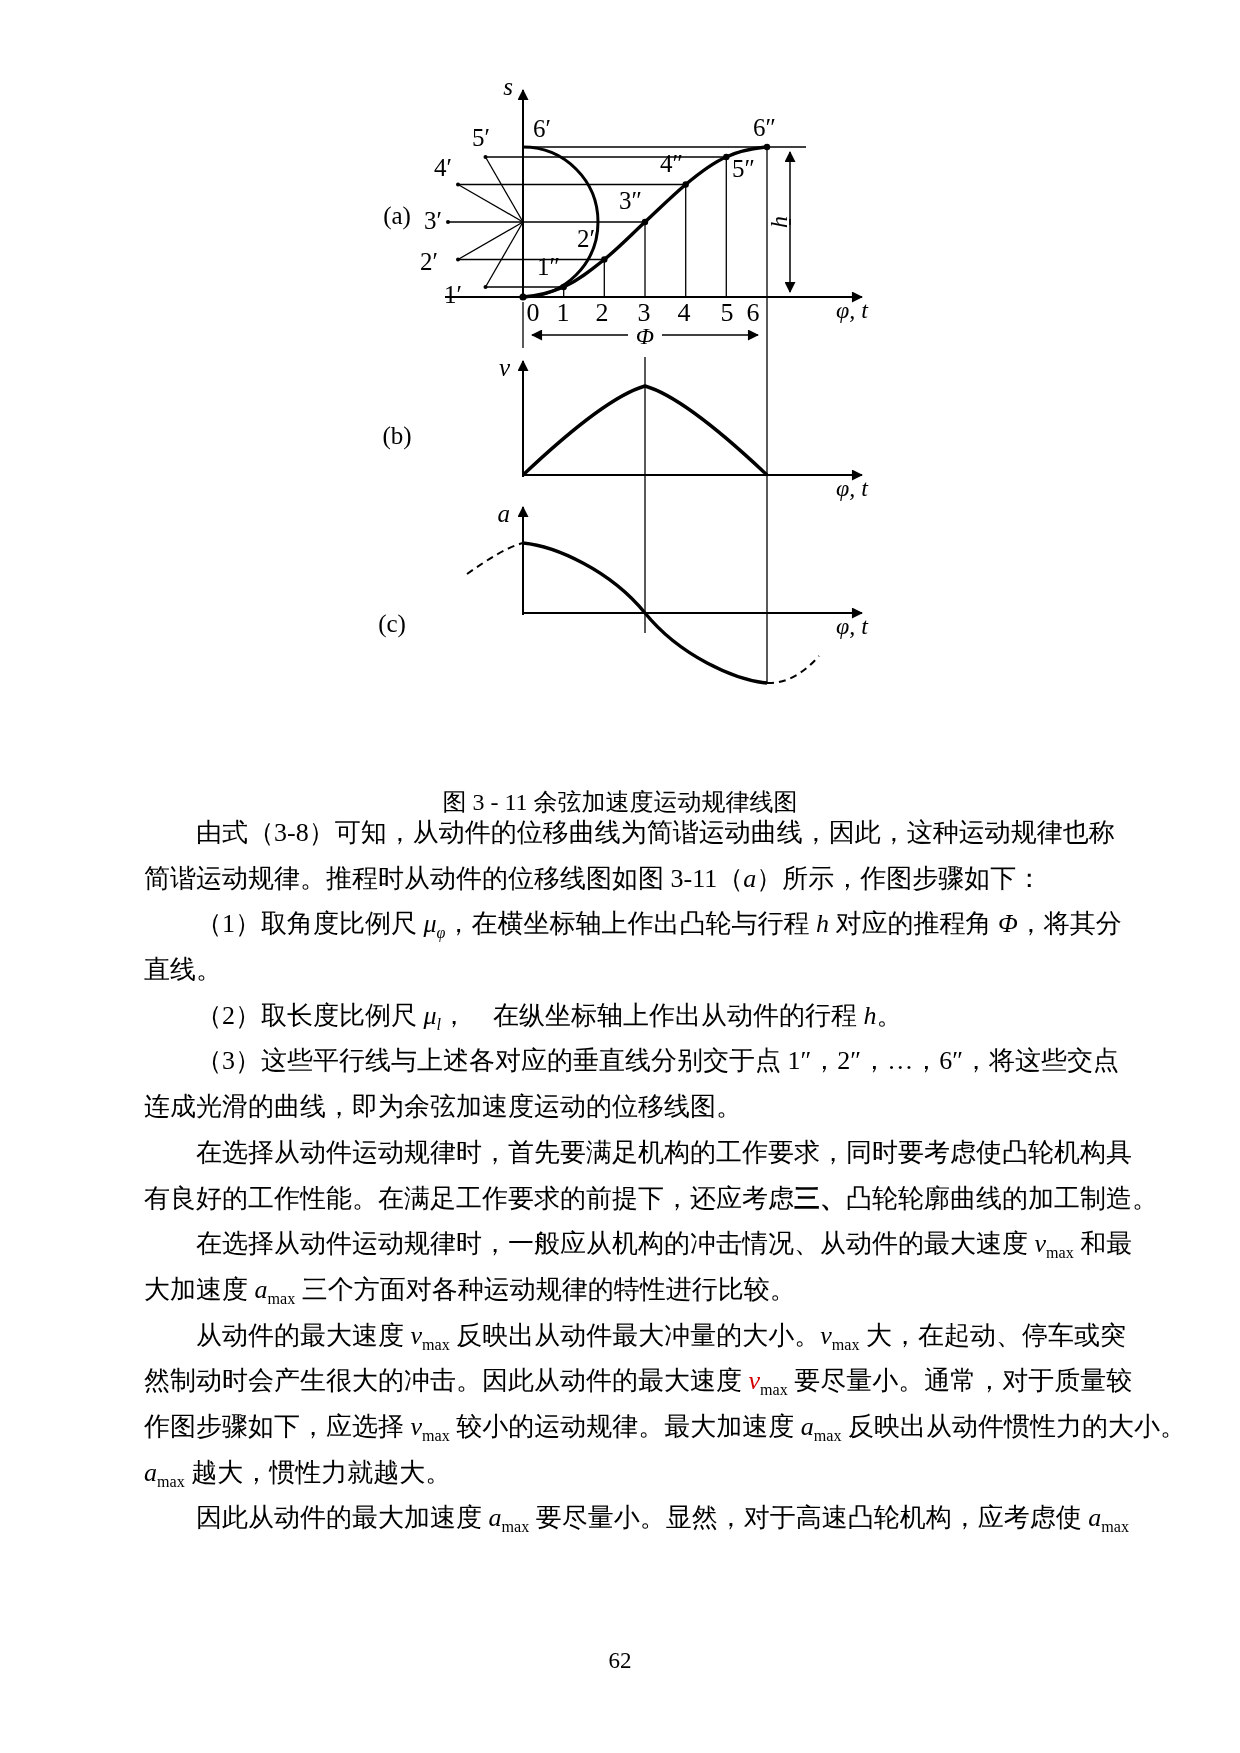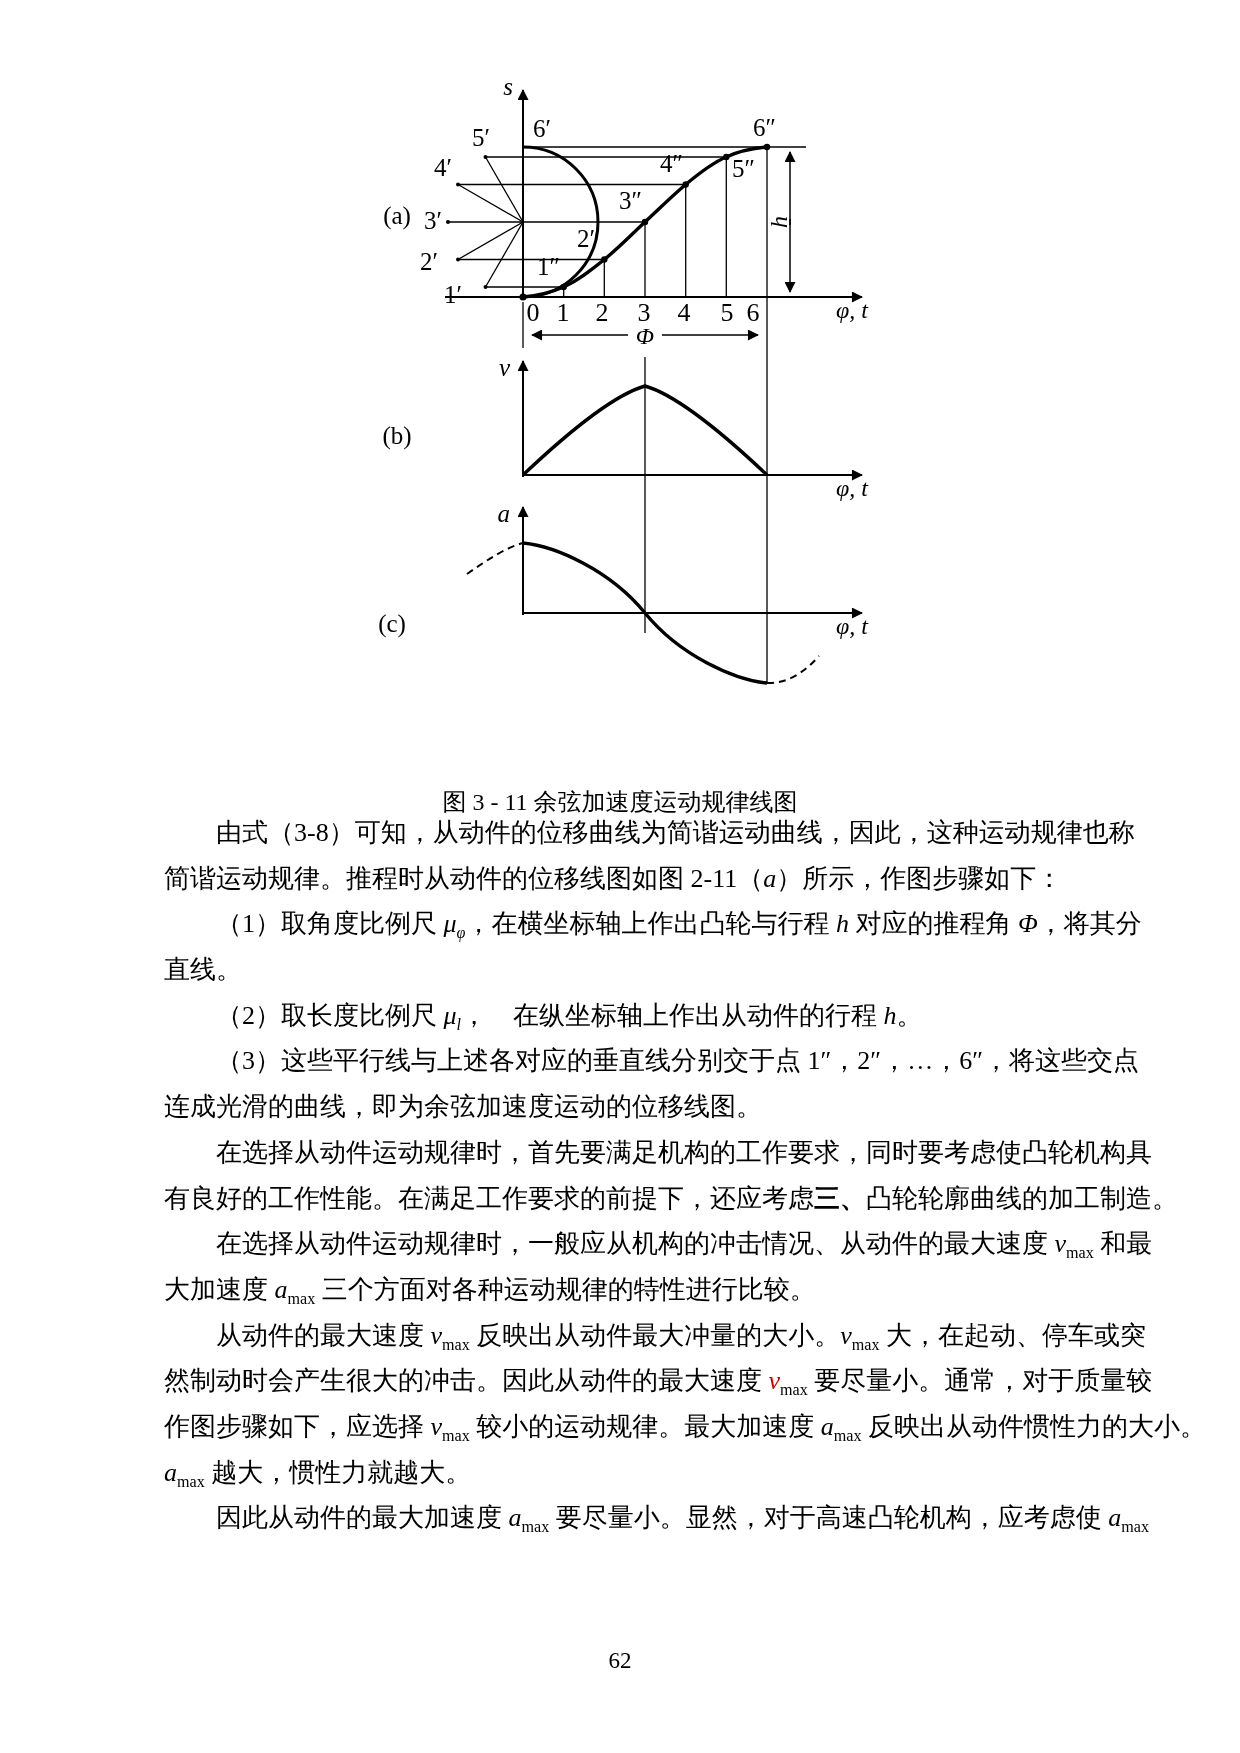--- a/index.html
+++ b/index.html
@@ -3,21 +3,21 @@
 <meta charset="utf-8">
 <style>
   html,body{margin:0;padding:0;background:#fff;}
   .page{position:relative;width:1240px;height:1753px;background:#ffffff;color:#000;
         font-family:"Liberation Serif","DejaVu Serif",serif;overflow:hidden;}
   svg{position:absolute;left:355px;top:70px;width:530px;height:630px;}
   svg text{font-family:"Liberation Serif","DejaVu Serif",serif;fill:#000;}
   .fig-it{font-style:italic;}
   .caption{position:absolute;left:0;top:770px;width:1240px;text-align:center;
            font-size:24px;line-height:32px;margin-top:16px;}
-  .body-text{position:absolute;left:164px;top:810px;width:1000px;}
+  .body-text{position:absolute;left:144px;top:810px;width:1000px;}
   .line{height:45.7px;line-height:45.7px;font-size:26px;white-space:nowrap;}
   .para .line.first{text-indent:2em;}
   .seg-i{font-style:italic;}
   .seg-ri{font-style:italic;}
   .seg-b{font-weight:bold;}
   sub{font-size:0.62em;line-height:0;}
   sub.seg-si{font-style:italic;}
   .pageno{position:absolute;left:0;top:1648px;width:1240px;text-align:center;font-size:23px;}
 </style>
 </head>
@@ -149,21 +149,21 @@
       <path d="M767,683 C786,684 804,673 819,656" stroke="#000" stroke-width="2" fill="none" stroke-dasharray="7 5"></path>
       <text x="392" y="632" font-size="25" text-anchor="middle">(c)</text>
     </g>
   </svg>
 
   <div class="caption">图 3 - 11  余弦加速度运动规律线图</div>
 
   <div class="body-text">
       <div class="para">
         <div class="line first"><span class="seg-n">由式（3-8）可知，从动件的位移曲线为简谐运动曲线，因此，这种运动规律也称</span></div>
-        <div class="line"><span class="seg-n">简谐运动规律。推程时从动件的位移线图如图 2-11（</span><span class="seg-i">a</span><span class="seg-n">）所示，作图步骤如下：</span></div>
+        <div class="line"><span class="seg-n">简谐运动规律。推程时从动件的位移线图如图 3-11（</span><span class="seg-i">a</span><span class="seg-n">）所示，作图步骤如下：</span></div>
       </div>
       <div class="para">
         <div class="line first"><span class="seg-n">（1）取角度比例尺 </span><span class="seg-i">μ</span><sub class="seg-si">φ</sub><span class="seg-n">，在横坐标轴上作出凸轮与行程 </span><span class="seg-i">h</span><span class="seg-n"> 对应的推程角 </span><span class="seg-i">Φ</span><span class="seg-n">，将其分</span></div>
         <div class="line"><span class="seg-n">直线。</span></div>
       </div>
       <div class="para">
         <div class="line first"><span class="seg-n">（2）取长度比例尺 </span><span class="seg-i">μ</span><sub class="seg-si">l</sub><span class="seg-n">，　在纵坐标轴上作出从动件的行程 </span><span class="seg-i">h</span><span class="seg-n">。</span></div>
       </div>
       <div class="para">
         <div class="line first"><span class="seg-n">（3）这些平行线与上述各对应的垂直线分别交于点 1″，2″，…，6″，将这些交点</span></div>

